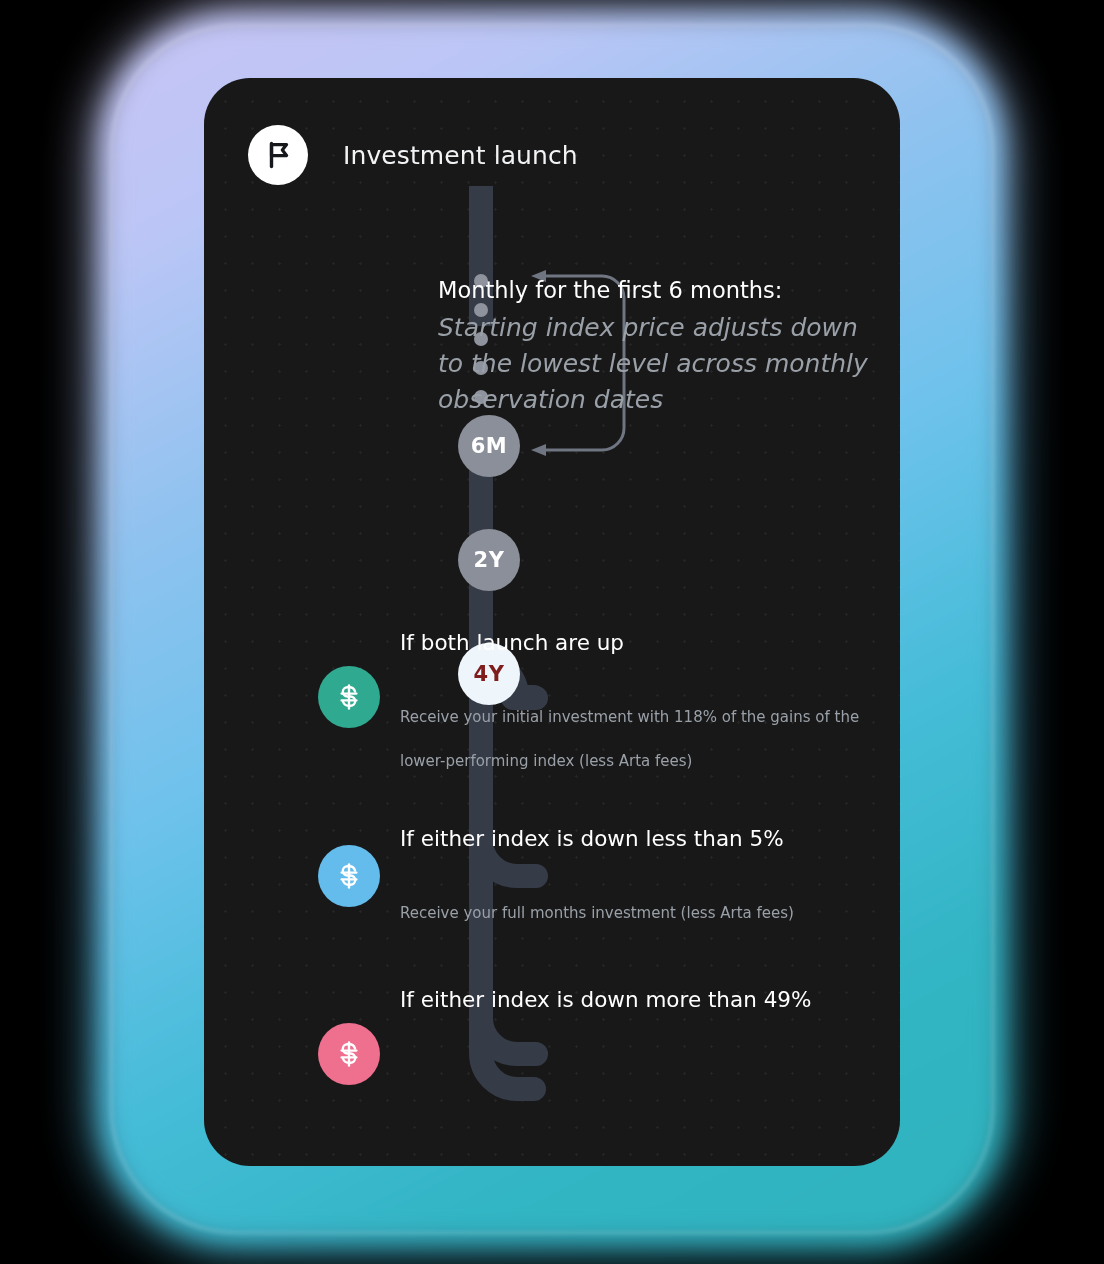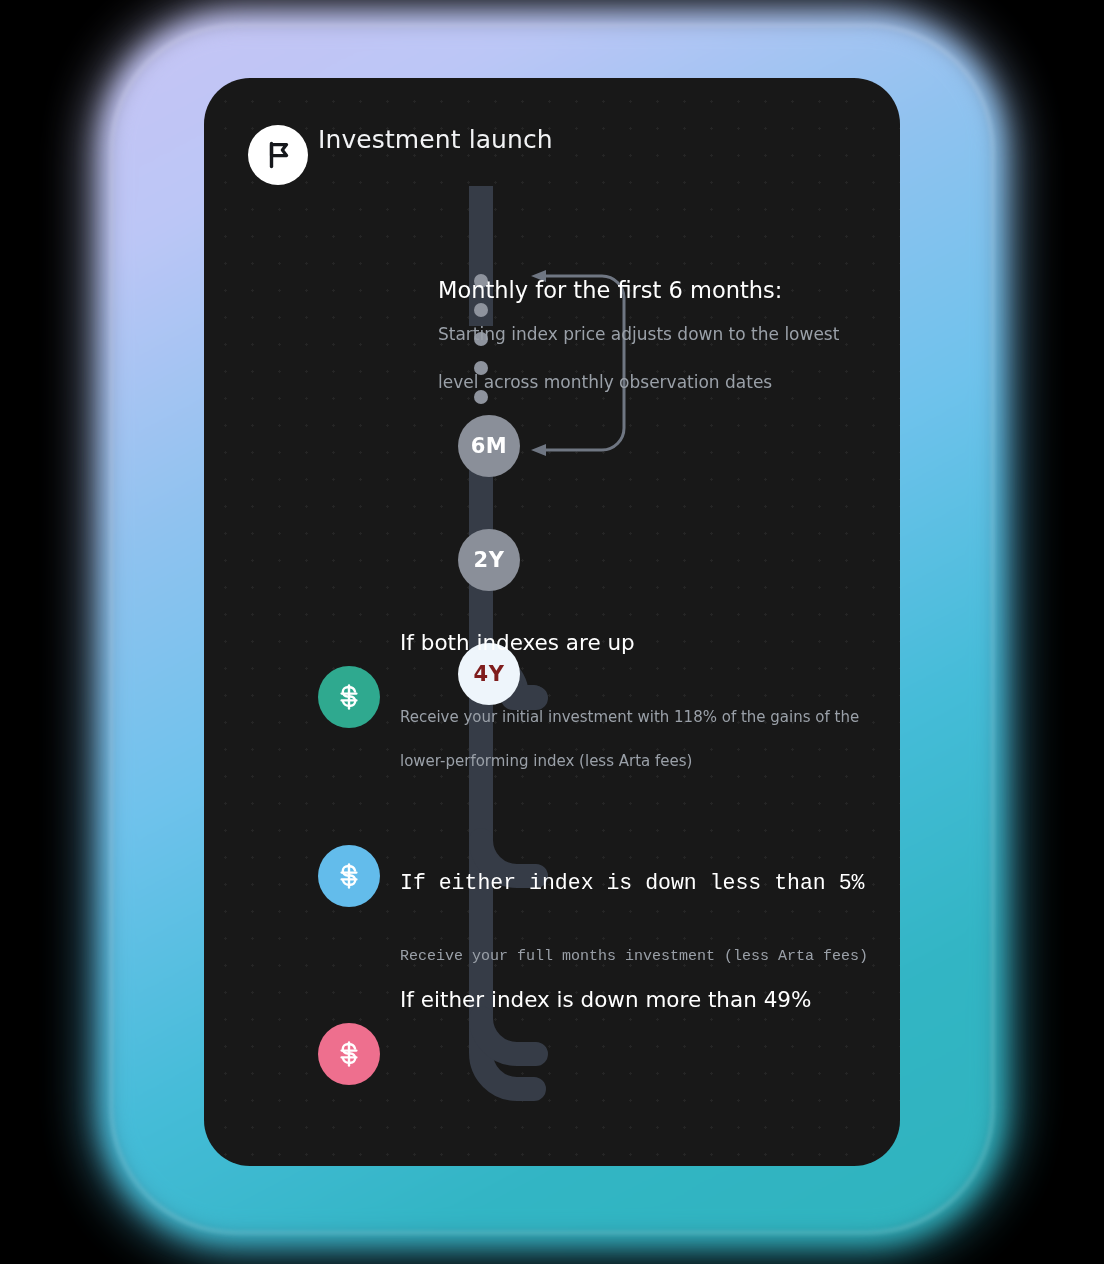--- a/index.html
+++ b/index.html
@@ -79,22 +79,22 @@
     background-position: 8px 10px;
     overflow: hidden;
   }
 
   
   #header {
     position: absolute;
     left: 44px;
     top: 47px;
     display: flex;
-    align-items: flex-start;
-    gap: 10px;
+    align-items: center;
+    gap: 35px;
   }
   #flag-badge {
     width: 60px; height: 60px;
     border-radius: 50%;
     background: #ffffff;
     display: flex;
     align-items: center;
     justify-content: center;
     flex: none;
   }
@@ -164,22 +164,23 @@
     width: 430px;
   }
   .note-title {
     color: #ffffff;
     font-size: 22.5px;
     line-height: 40px;
     white-space: nowrap;
   }
   .note-body {
     color: #9aa0a8;
-    font-size: 17px;
-    line-height: 48px;
+    font-size: 25px;
+    line-height: 36px;
+    font-style: italic;
   }
 
   .outcome {
     position: absolute;
     left: 196px;
     width: 500px;
   }
   .outcome-title {
     color: #ffffff;
     font-size: 21.5px;
@@ -197,21 +198,21 @@
     position: absolute;
     left: 114px;
     width: 62px; height: 62px;
     border-radius: 50%;
     display: flex;
     align-items: center;
     justify-content: center;
   }
 
   #outcome-1 { top: 545px; }
-  #outcome-2 { top: 785px; font-family: Liberation Mono, monospace; }
+  #outcome-2 { top: 741px; }
   #outcome-3 { top: 902px; }
   #badge-1 { top: 588px; }
   #badge-2 { top: 767px; }
   #badge-3 { top: 945px; }
 
   #note-1 { top: 192px; }
 </style>
 </head>
 <body>
 
@@ -277,21 +278,21 @@
   <div class="money-badge" id="badge-1" style="background:#2fa98f">
     <svg width="30" height="30" viewBox="0 0 30 30" aria-hidden="true">
       <path d="M15 3.5 V26.5" stroke="#fff" stroke-width="2.4" stroke-linecap="round"></path>
       <path d="M21 9.5 a6 6 0 0 0 -6 -4.2 h-1.6 a4.6 4.6 0 0 0 0 9.2 h3.2
                a4.6 4.6 0 0 1 0 9.2 H15 a6 6 0 0 1 -6 -4.2" stroke="#fff" stroke-width="2.4" fill="none" stroke-linecap="round"></path>
       <path d="M7.5 11.6 H22.5" stroke="#fff" stroke-width="2.2" stroke-linecap="round"></path>
       <path d="M7.5 18.4 H22.5" stroke="#fff" stroke-width="2.2" stroke-linecap="round"></path>
     </svg>
   </div>
   <div class="outcome" id="outcome-1">
-    <div class="outcome-title">If both indexes are up</div>
+    <div class="outcome-title">If both launch are up</div>
     <div class="outcome-body">Receive your initial investment with 118% of the gains of the lower-performing index (less Arta fees)</div>
   </div>
 
   <div class="money-badge" id="badge-2" style="background:#63bceb">
     <svg width="30" height="30" viewBox="0 0 30 30" aria-hidden="true">
       <path d="M15 3.5 V26.5" stroke="#fff" stroke-width="2.4" stroke-linecap="round"></path>
       <path d="M21 9.5 a6 6 0 0 0 -6 -4.2 h-1.6 a4.6 4.6 0 0 0 0 9.2 h3.2
                a4.6 4.6 0 0 1 0 9.2 H15 a6 6 0 0 1 -6 -4.2" stroke="#fff" stroke-width="2.4" fill="none" stroke-linecap="round"></path>
       <path d="M7.5 11.6 H22.5" stroke="#fff" stroke-width="2.2" stroke-linecap="round"></path>
       <path d="M7.5 18.4 H22.5" stroke="#fff" stroke-width="2.2" stroke-linecap="round"></path>

